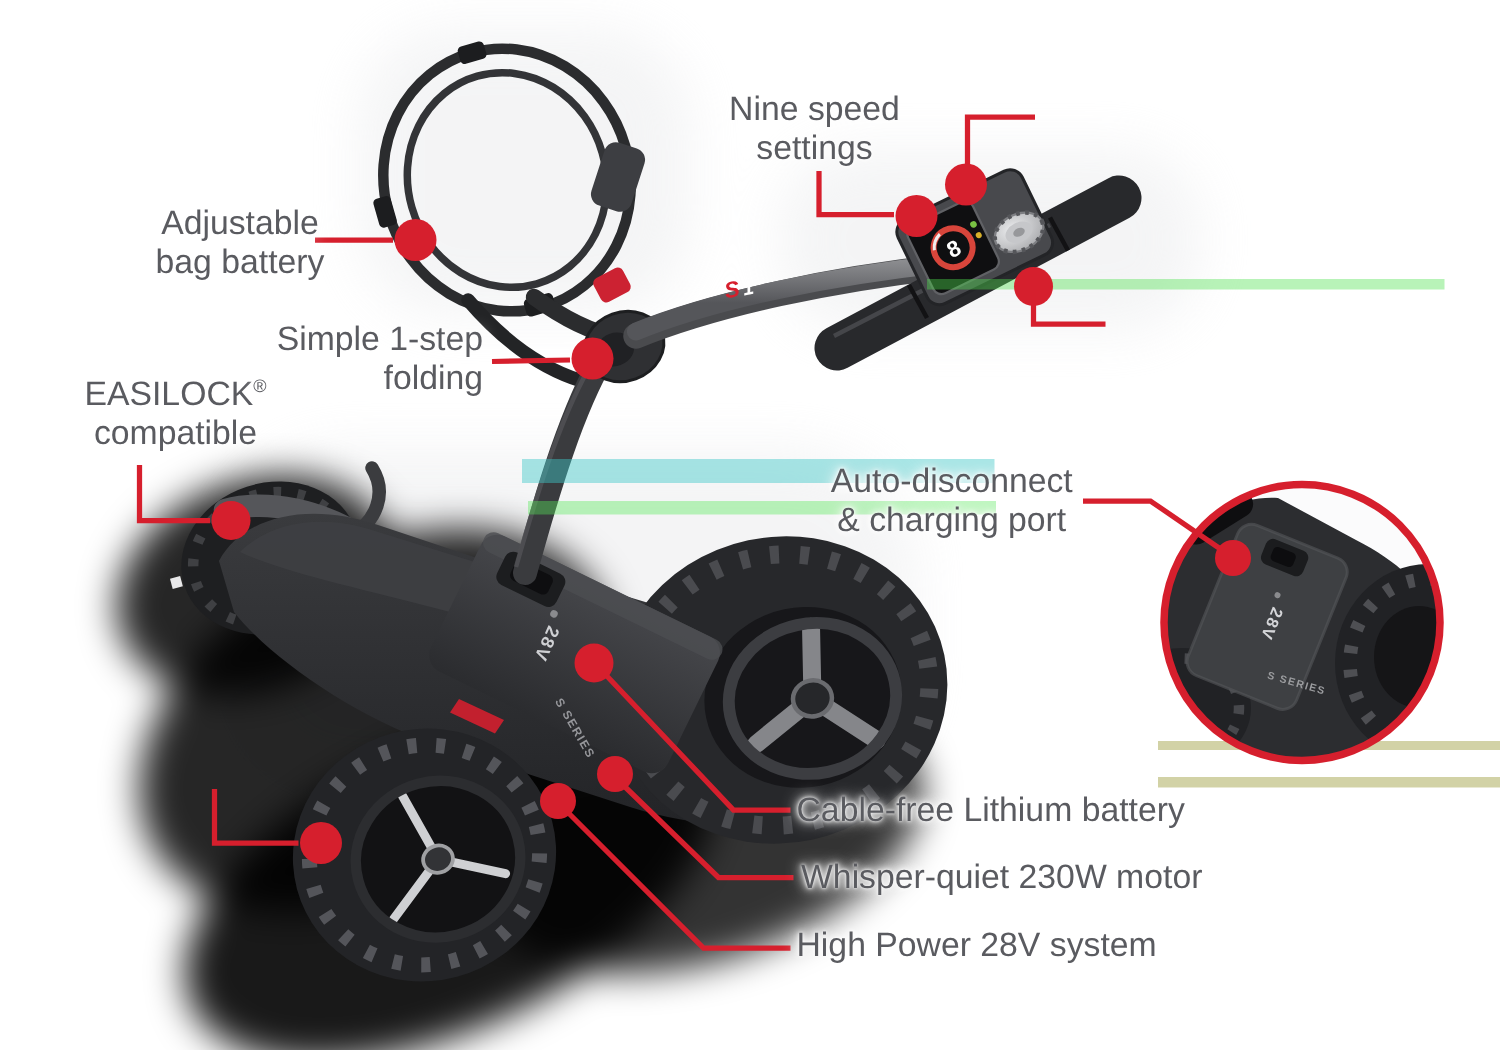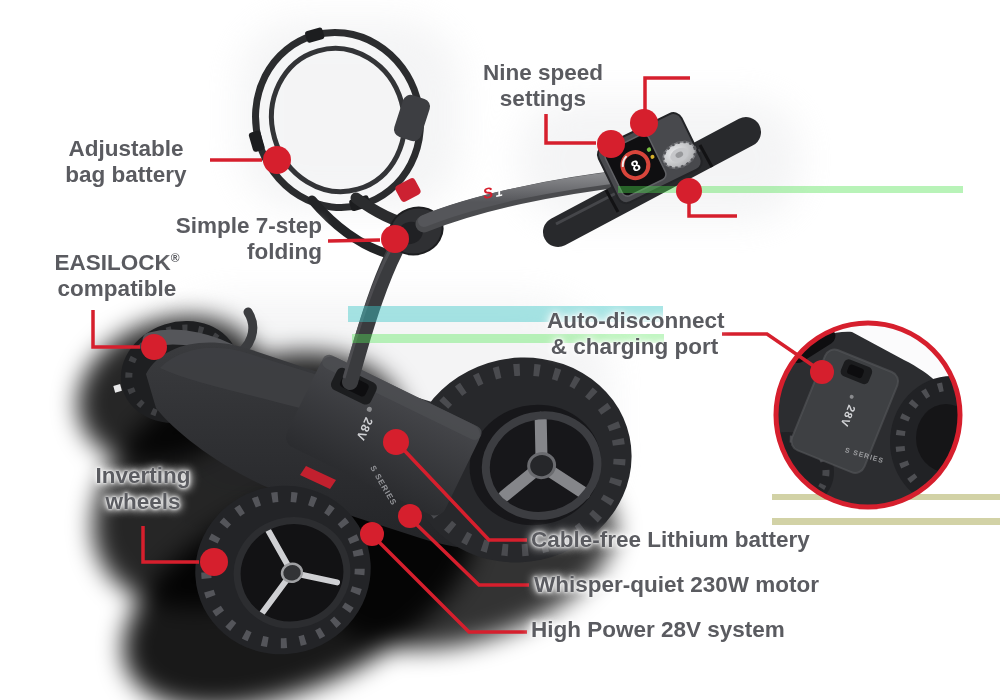--- a/index.html
+++ b/index.html
@@ -3,21 +3,21 @@
 <meta charset="utf-8">
 <style>
   html,body { margin:0; padding:0; background:#ffffff; }
   .stage {
     position:relative; width:1000px; height:700px; overflow:hidden;
     background:#ffffff; font-family:"Liberation Sans", sans-serif;
   }
   .art { position:absolute; left:0; top:0; }
   .label {
     position:absolute; color:#5a5b60; font-size:22.5px; line-height:1.17;
-    font-weight:700; white-space:nowrap;
+    font-weight:400; white-space:nowrap;
     text-shadow:0 0 4px #fff, 0 0 8px #fff, 0 0 12px #fff, 0 0 2px #fff;
   }
   .c-center { text-align:center; }
   .c-right  { text-align:right; }
   sup.reg { font-size:12px; line-height:0; }
   
   .t-s1s   { font:italic bold 15px "Liberation Sans",sans-serif; fill:#d61f2d; }
   .t-s1n   { font:italic bold 13px "Liberation Sans",sans-serif; fill:#ffffff; }
   .t-speed { font:bold 15px "Liberation Sans",sans-serif; fill:#ffffff; }
   .t-28v   { font:bold 12px "Liberation Sans",sans-serif; fill:#cfd0d3; letter-spacing:1px; }
@@ -239,45 +239,41 @@
     <circle class="dot" cx="372" cy="534" r="12"></circle>
   </g>
 </svg>
 
 <div class="label c-center" style="left:468px;top:60px;width:150px">
   <div>Nine speed</div>
   <div>settings</div>
 </div>
 
 
-<div class="label c-center" style="left:51px;top:136px;width:150px">
+<div class="label c-center" style="left:85px;top:136px;width:150px">
   <div>Adjustable</div>
   <div>bag battery</div>
 </div>
 
 
 <div class="label c-right" style="left:168px;top:213px;width:154px">
-  <div>Simple 7-step</div>
+  <div>Simple 1-step</div>
   <div>folding</div>
 </div>
 
 <div class="label c-center" style="left:547px;top:308px;width:175px">
   <div>Auto-disconnect</div>
   <div>&amp; charging port</div>
 </div>
 
 <div class="label c-center" style="left:42px;top:250px;width:150px">
   <div><span>EASILOCK</span><sup class="reg">®</sup></div>
   <div>compatible</div>
 </div>
 
-<div class="label c-center" style="left:93px;top:463px;width:100px">
-  <div>Inverting</div>
-  <div>wheels</div>
-</div>
 
 <div class="label" style="left:531px;top:527px">
   <div>Cable-free Lithium battery</div>
 </div>
 
 <div class="label" style="left:534px;top:572px">
   <div>Whisper-quiet 230W motor</div>
 </div>
 
 <div class="label" style="left:531px;top:617px">

